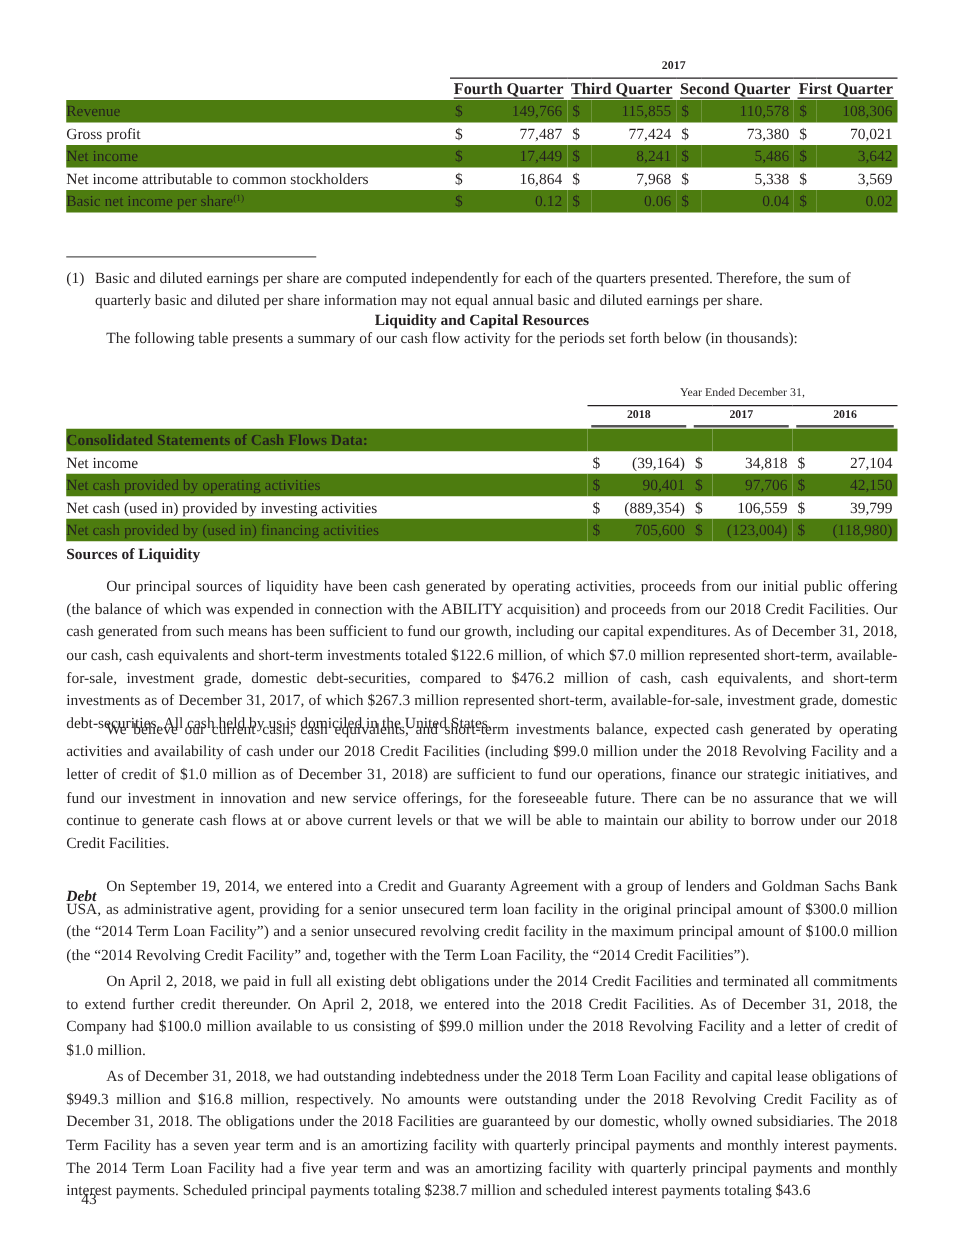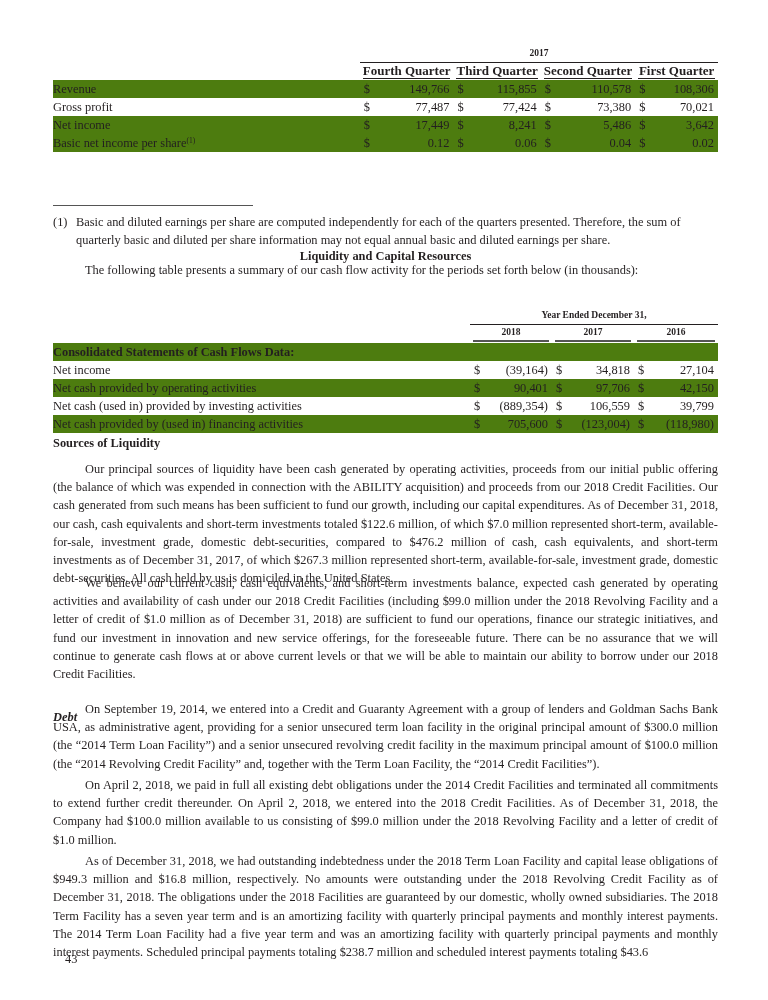--- a/index.html
+++ b/index.html
@@ -27,21 +27,21 @@
   .footnote .txt { margin-left: 23px; }
 
   .center-heading { position: absolute; left: 0; width: 665px; text-align: center; font-weight: bold; }
   .para { position: absolute; left: 0; width: 665px; text-align: justify; line-height: 18.2px; }
   .para.indent { text-indent: 32px; }
   .intro { position: absolute; left: 32px; top: 263px; }
 
   
   .ctable { position: absolute; left: 0; top: 306px; width: 665px; border-collapse: collapse; }
   .ctable td { padding: 0; height: 18px; line-height: 18px; white-space: nowrap; }
-  .c-hdr1 { font-weight: bold; font-size: 9.5px; text-align: center; height: 17px !important; }
+  .c-hdr1 { font-weight: normal; font-size: 9.5px; text-align: center; height: 17px !important; }
   .c-hdr2 { font-weight: bold; font-size: 9.5px; text-align: center; border-top: 1.5px solid #231f20; height: 15px !important; line-height: 15px !important; }
   .c-hdr2 .ul { display: block; border-bottom: 2.5px solid #555; margin: 0 3px; }
   .bold { font-weight: bold; }
 
   .sub-heading { position: absolute; left: 0; font-weight: bold; }
   .sub-heading.ital { font-style: italic; }
   .pageno { position: absolute; left: 12px; width: 665px; top: 952px; text-align: left; }
 </style>
 </head>
 <body>
@@ -106,20 +106,31 @@
       <td><span>Net income</span></td>
       <td class="cur">$</td>
           <td class="num">17,449</td>
       <td class="cur">$</td>
           <td class="num">8,241</td>
       <td class="cur">$</td>
           <td class="num">5,486</td>
       <td class="cur">$</td>
           <td class="num">3,642</td>
     </tr>
+    <tr>
+      <td><span>Net income attributable to common stockholders</span></td>
+      <td class="cur">$</td>
+          <td class="num">16,864</td>
+      <td class="cur">$</td>
+          <td class="num">7,968</td>
+      <td class="cur">$</td>
+          <td class="num">5,338</td>
+      <td class="cur">$</td>
+          <td class="num">3,569</td>
+    </tr>
     <tr class="shade">
       <td><span>Basic net income per share</span><sup>(1)</sup></td>
       <td class="cur">$</td>
           <td class="num">0.12</td>
       <td class="cur">$</td>
           <td class="num">0.06</td>
       <td class="cur">$</td>
           <td class="num">0.04</td>
       <td class="cur">$</td>
           <td class="num">0.02</td>

